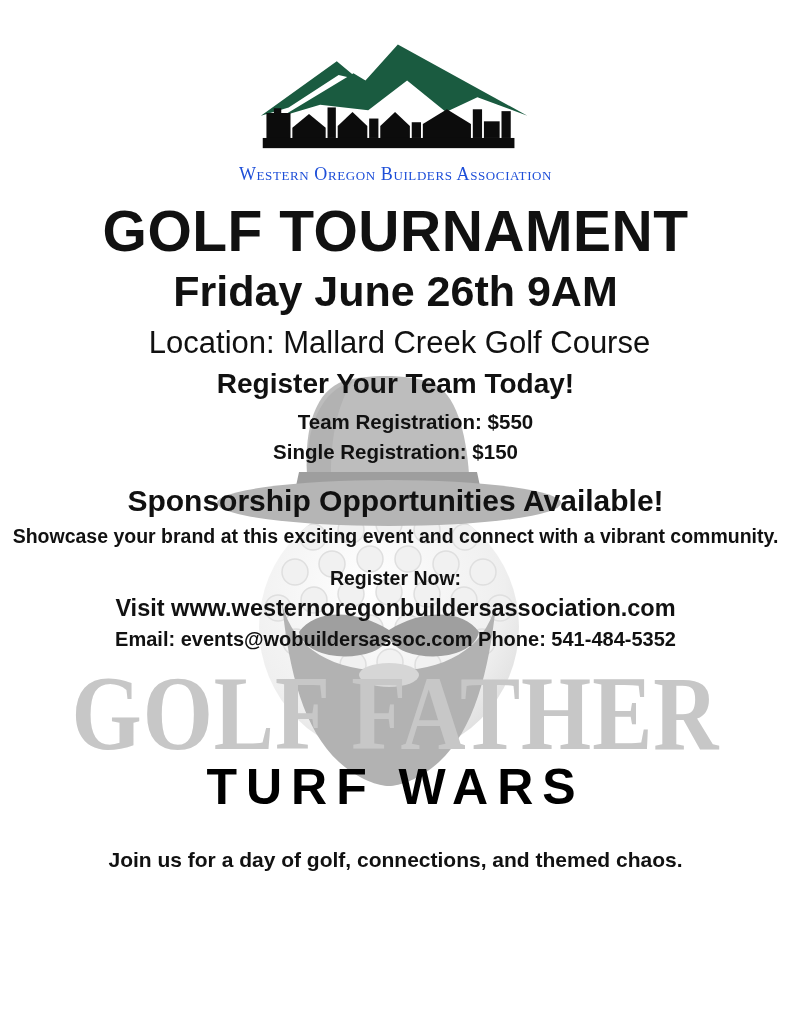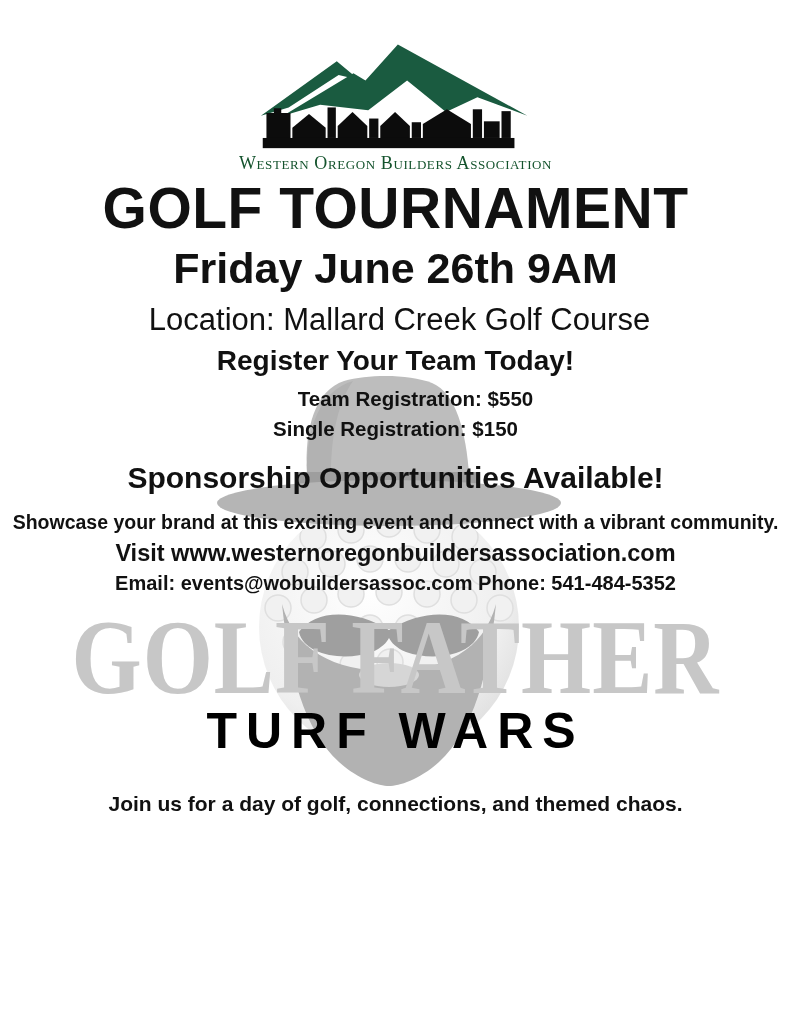--- a/index.html
+++ b/index.html
@@ -15,36 +15,36 @@
   .watermark-figure{
     position:absolute;left:203px;top:372px;width:372px;height:418px;
     z-index:0;pointer-events:none;
   }
   .content{position:relative;z-index:1;text-align:center;padding-top:26px;}
   .logo-wrap{line-height:0;}
   .logo-wrap svg{width:300px;height:124px;}
   .logo-text{
     font-family:"Liberation Serif", serif;
     font-variant:small-caps;
-    font-size:18px;letter-spacing:.6px;color:#14532d;
-    line-height:1;margin-top:4px;
+    font-size:18px;letter-spacing:.6px;color:#1d4ed8;
+    line-height:1;margin-top:15px;
   }
   .title{
     font-size:57px;font-weight:700;letter-spacing:.5px;
-    line-height:1;margin-top:8px;
+    line-height:1;margin-top:20px;
   }
   .date-line{font-size:43px;font-weight:700;line-height:1;margin-top:10px;}
   .location-line{font-size:31px;font-weight:400;line-height:1;margin-top:14px;padding-left:8px;}
   .register-cta{font-size:28px;font-weight:700;line-height:1;margin-top:12px;}
   .price{font-size:20.5px;font-weight:700;line-height:1;}
   .price.team{margin-top:14px;padding-left:40px;}
   .price.single{margin-top:9px;}
   .advantage{margin-top:36px;font-size:20.5px;font-weight:700;line-height:1.33;}
   .sponsor-heading{font-size:30px;font-weight:700;line-height:1;margin-top:24px;}
-  .sponsor-sub{font-size:19.5px;font-weight:700;line-height:1;margin-top:20px;}
+  .sponsor-sub{font-size:19.5px;font-weight:700;line-height:1;margin-top:11px;}
   .register-now{font-size:19.5px;font-weight:700;line-height:1;margin-top:22px;}
   .visit-line{font-size:23.5px;font-weight:700;line-height:1;margin-top:9px;}
   .contact-line{font-size:20px;font-weight:700;line-height:1;margin-top:8px;}
   .gf-title{
     font-family:"Liberation Serif", serif;
     font-weight:700;font-size:92px;line-height:.95;
     color:#c7c7c7;letter-spacing:1px;white-space:nowrap;
     transform:scale(.98,1.16);transform-origin:center top;
     margin-top:14px;
   }
@@ -152,20 +152,21 @@
     <div class="date-line">Friday June 26th 9AM</div>
     <div class="location-line">Location: Mallard Creek Golf Course</div>
     <div class="register-cta">Register Your Team Today!</div>
     <div class="price team">Team Registration: $550</div>
     <div class="price single">Single Registration: $150</div>
 
 
     <div class="sponsor-heading">Sponsorship Opportunities Available!</div>
     <div class="sponsor-sub">Showcase your brand at this exciting event and connect with a vibrant community.</div>
 
+    <div class="register-now">Register Now:</div>
     <div class="visit-line">Visit www.westernoregonbuildersassociation.com</div>
     <div class="contact-line">Email: events@wobuildersassoc.com Phone: 541-484-5352</div>
 
     <div class="gf-title">GOLF FATHER</div>
     <div class="gf-sub">TURF WARS</div>
 
     <div class="footer-lines">
       <div>Join us for a day of golf, connections, and themed chaos.</div>
 
     </div>

